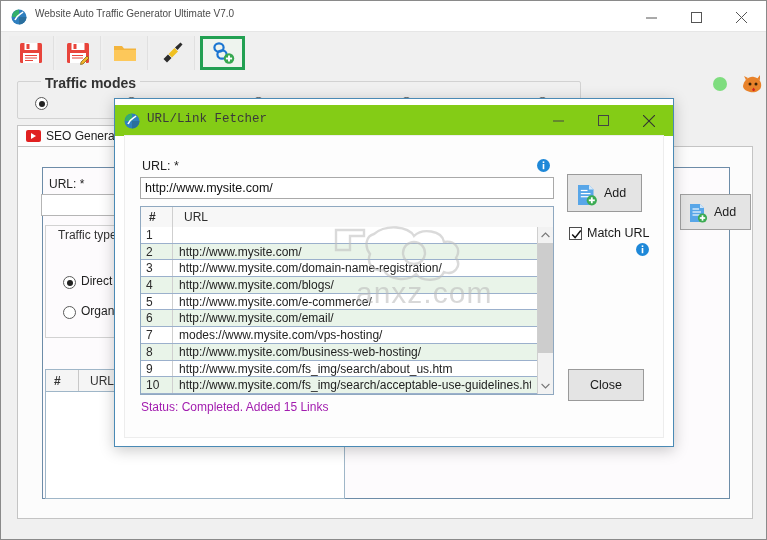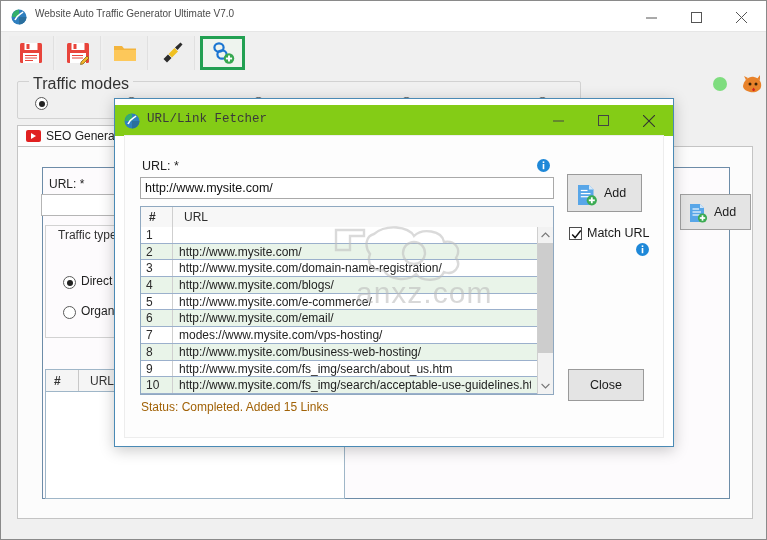--- a/index.html
+++ b/index.html
@@ -102,25 +102,26 @@
     position: absolute;
     left: 16px; top: 80px;
     width: 564px; height: 38px;
     border: 1px solid #d2d2d2;
     border-radius: 2px;
     background: transparent;
     box-sizing: border-box;
   }
   #traffic-modes-legend {
     position: absolute;
-    left: 28px; top: 74px;
+    left: 40px; top: 74px;
     background: #f0f0f0;
     padding: 0 4px;
-    font-size: 16px;
+    font-size: 14px;
     color: #333;
+    font-weight: bold;
   }
   .radio {
     position: absolute;
     width: 13px; height: 13px;
     border-radius: 50%;
     border: 1px solid #5a5a5a;
     background: #fff;
     box-sizing: border-box;
   }
   .radio.on::after {
@@ -471,21 +472,21 @@
     width: 15px; height: 110px;
     background: #cdcdcd;
     cursor: default;
   }
 
   
   #dlg-status {
     position: absolute;
     left: 26px; top: 301px;
     font-size: 12px;
-    color: #a16207;
+    color: #a21caf;
     white-space: nowrap;
   }
 
   
   #watermark {
     position: absolute;
     left: 330px; top: 220px;
     width: 250px; height: 90px;
     pointer-events: none;
     opacity: 0.55;

